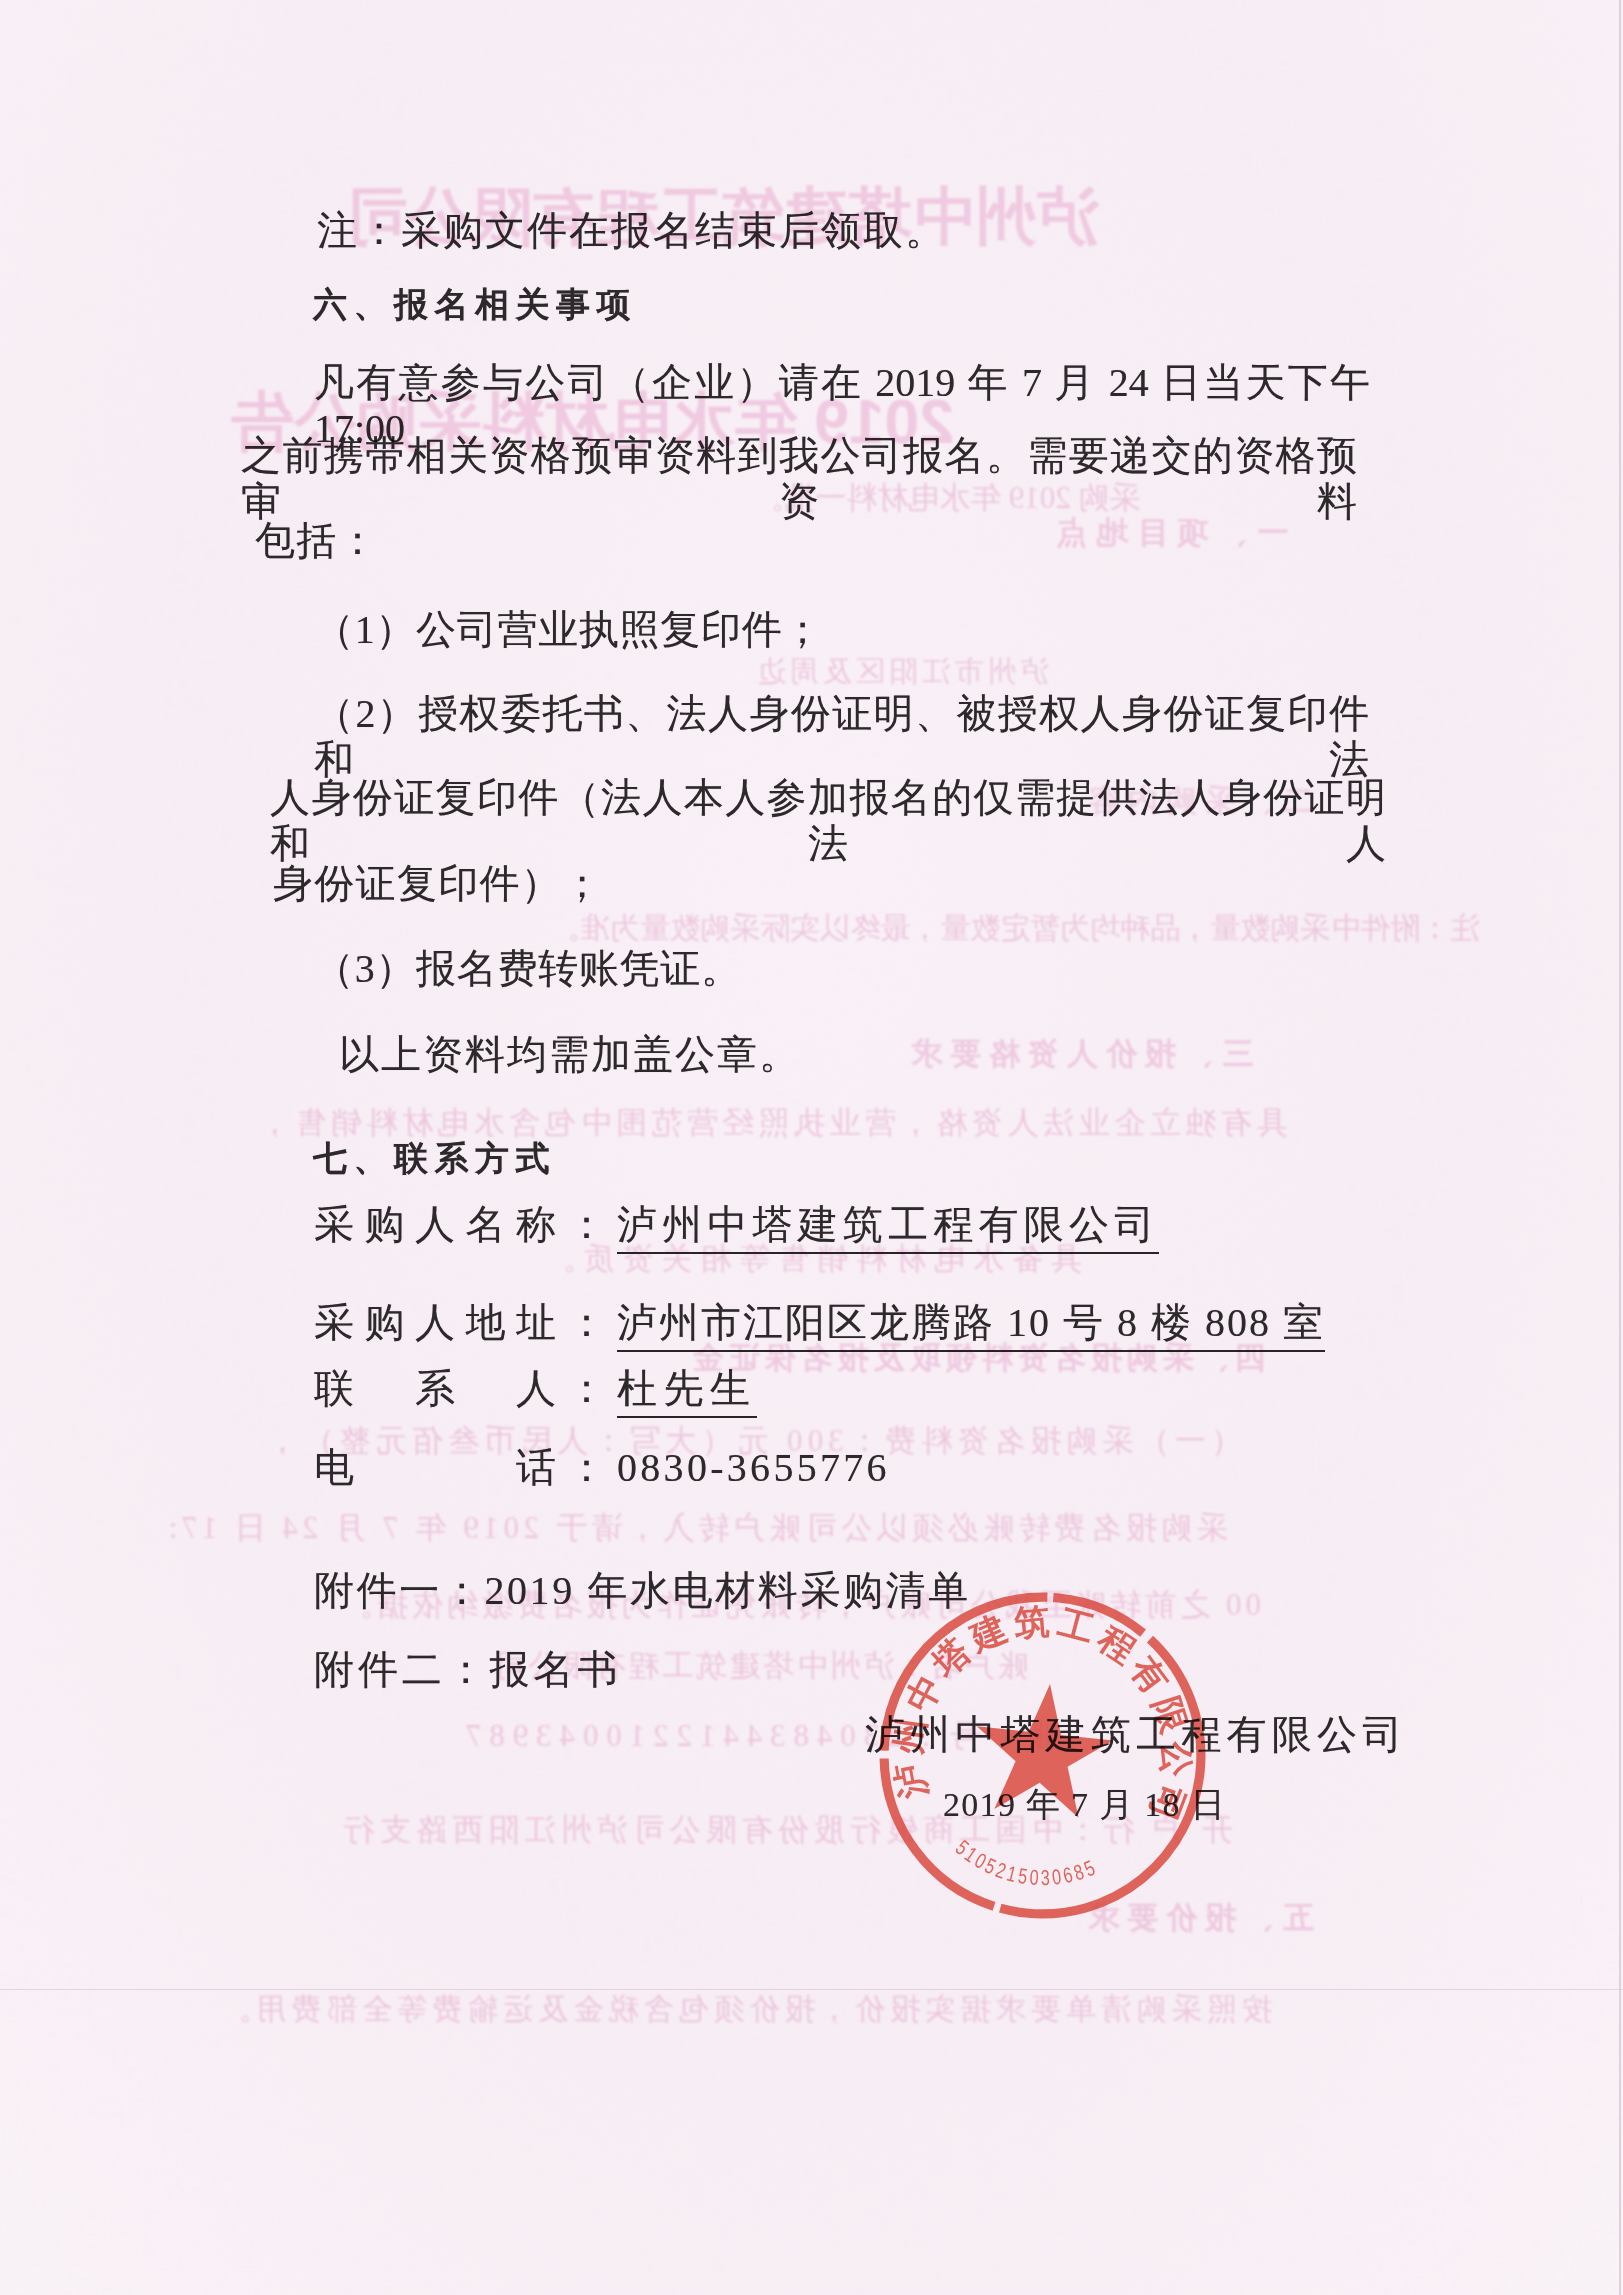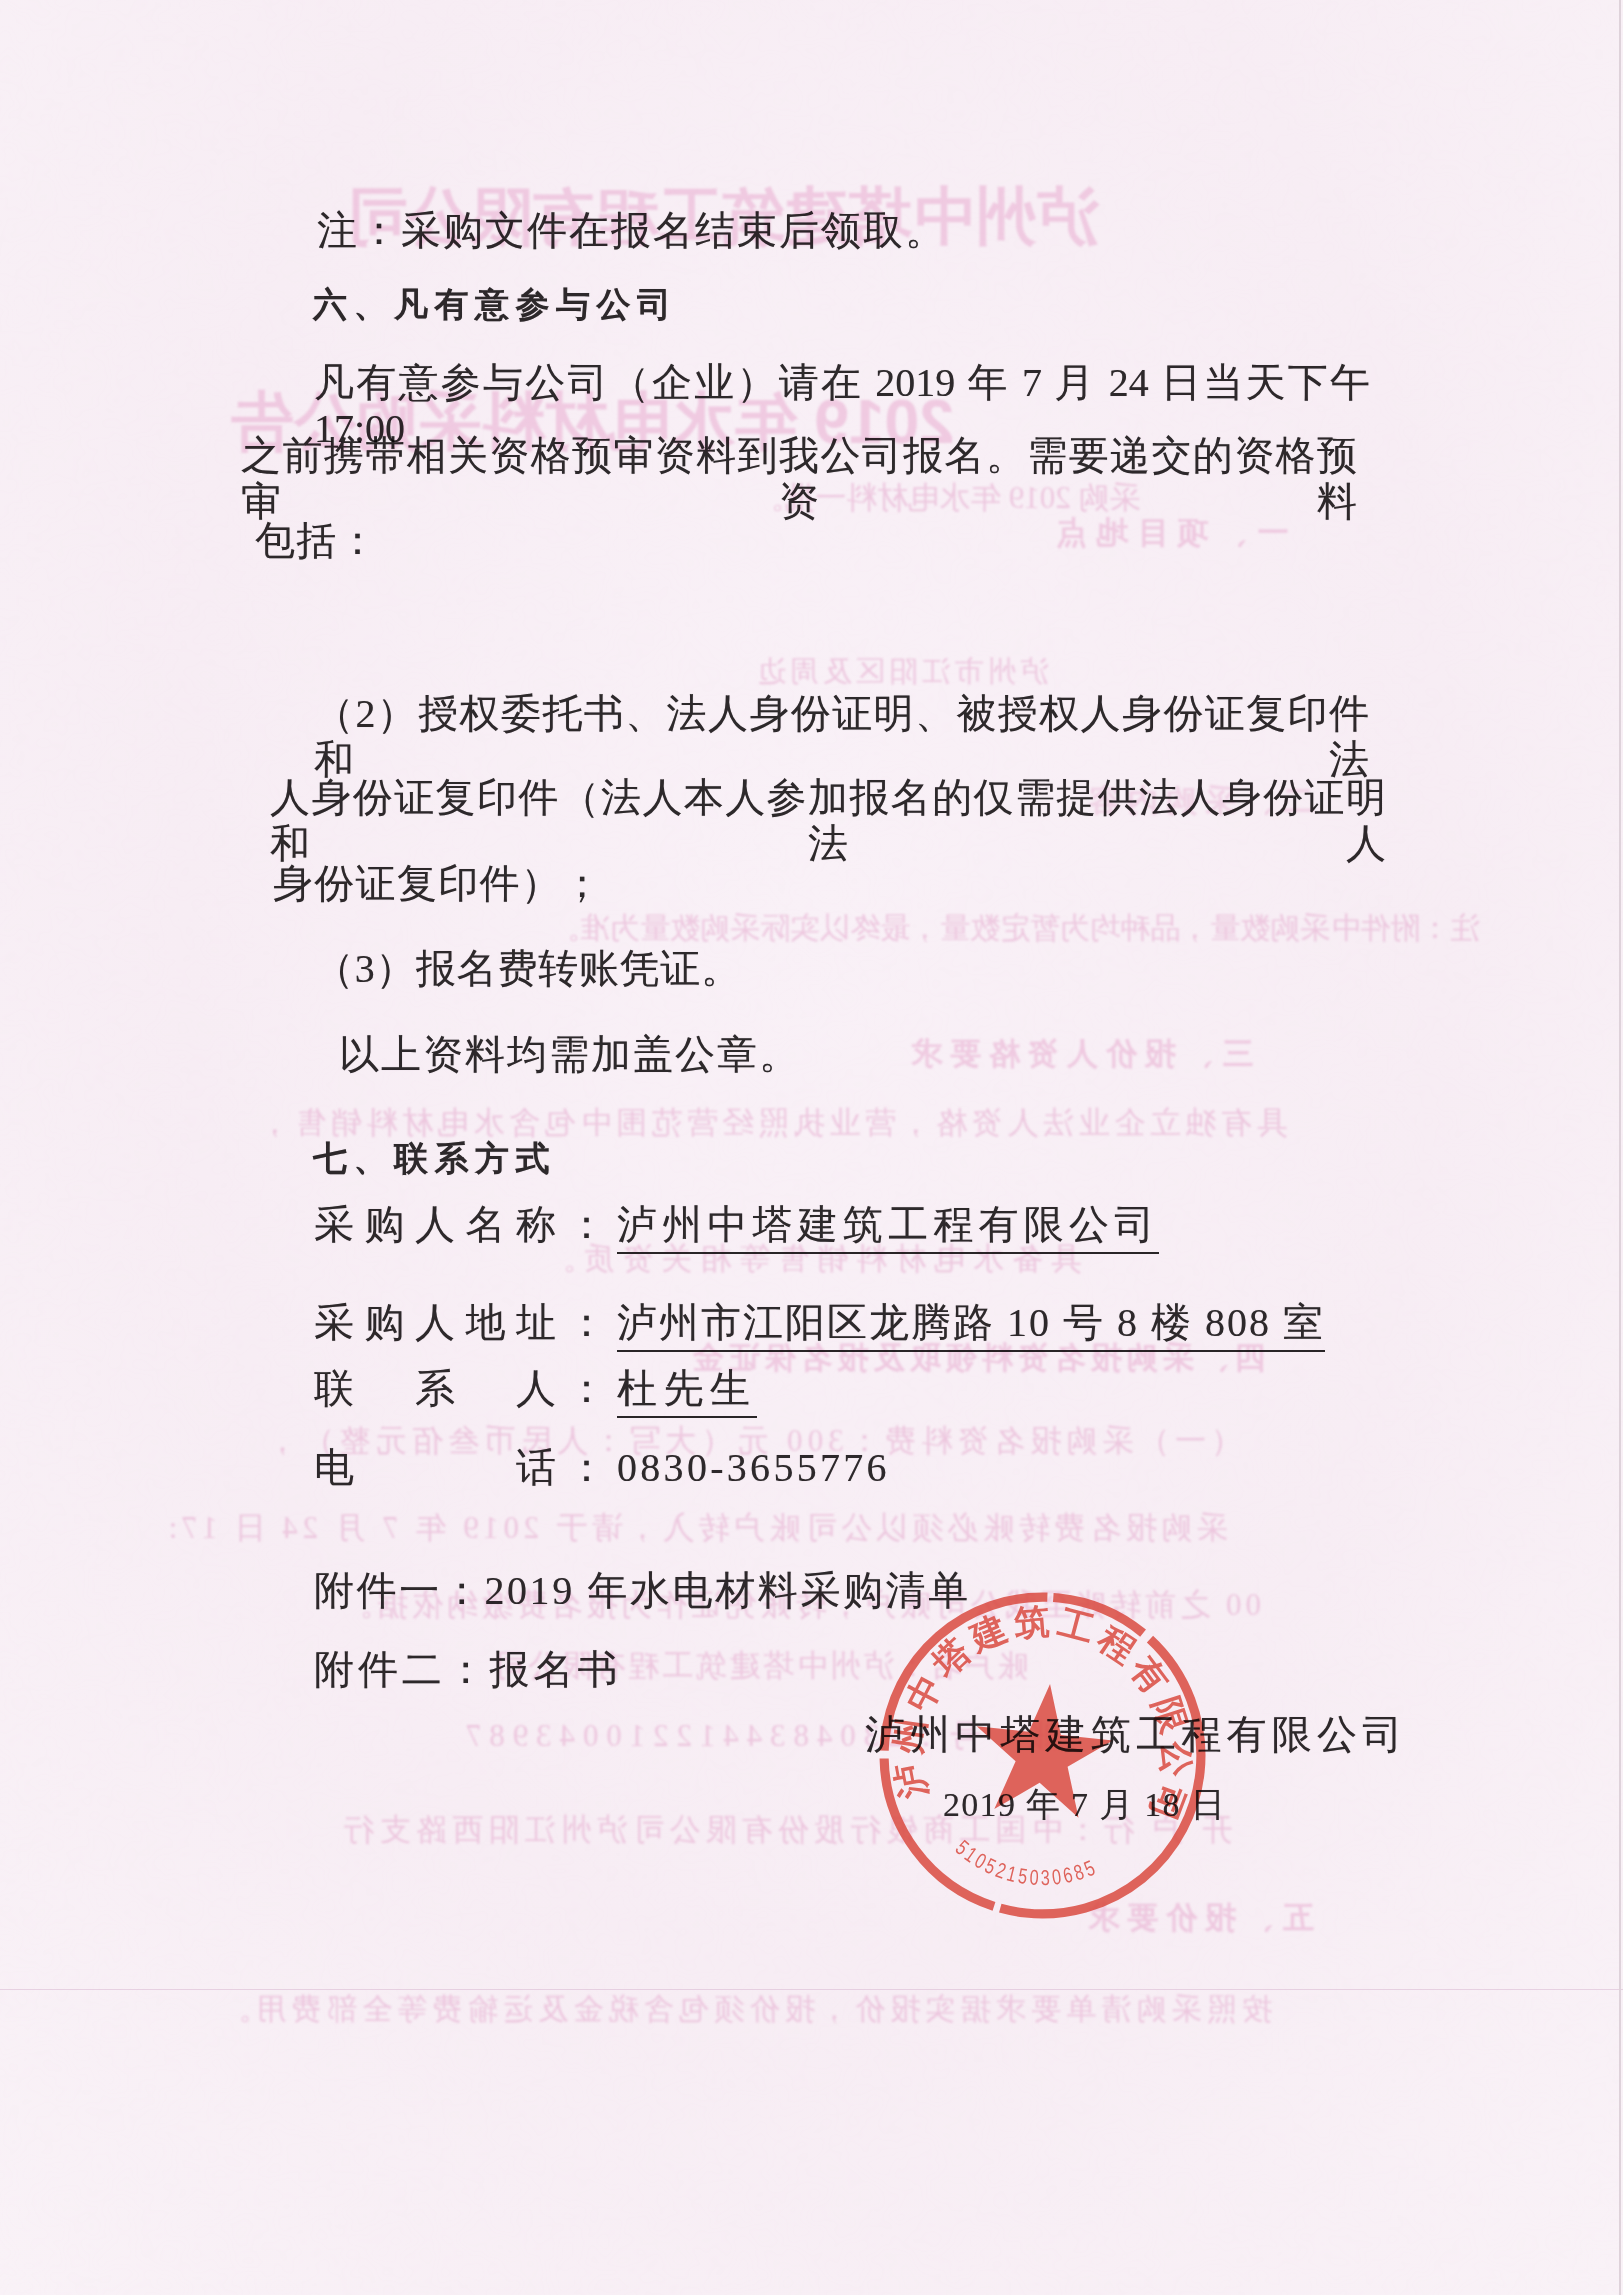--- a/index.html
+++ b/index.html
@@ -97,26 +97,27 @@
       </text>
       <path id="sealNumPath" d="M 142.8,420.1 A 198,198 0 0 0 381.2,420.1"></path>
       <text font-size="33" fill="#d9453a" letter-spacing="6">
         <textPath href="#sealNumPath" startOffset="0" textLength="238" lengthAdjust="spacingAndGlyphs">5105215030685</textPath>
       </text>
     </g>
   </svg>
 
   <div class="ln" style="left:317px;top:208px;letter-spacing:2px;">注：采购文件在报名结束后领取。</div>
 
-  <div class="ln hd" style="left:313px;top:285px;">六、凡有意参与公司</div>
+  <div class="ln hd" style="left:313px;top:285px;">六、报名相关事项</div>
 
   <div class="ln just" style="left:314px;top:360px;width:1056px;">凡有意参与公司（企业）请在 2019 年 7 月 24 日当天下午 17:00</div>
   <div class="ln just" style="left:241px;top:433px;width:1116px;">之前携带相关资格预审资料到我公司报名。需要递交的资格预审资料</div>
   <div class="ln" style="left:255px;top:518px;letter-spacing:1.3px;">包括：</div>
 
+  <div class="ln" style="left:314px;top:607px;letter-spacing:0.7px;">（1）公司营业执照复印件；</div>
   <div class="ln just" style="left:314px;top:691px;width:1055px;">（2）授权委托书、法人身份证明、被授权人身份证复印件和法</div>
   <div class="ln just" style="left:270px;top:775px;width:1116px;">人身份证复印件（法人本人参加报名的仅需提供法人身份证明和法人</div>
   <div class="ln" style="left:273px;top:861px;letter-spacing:1.3px;">身份证复印件）；</div>
   <div class="ln" style="left:314px;top:946px;letter-spacing:0.7px;">（3）报名费转账凭证。</div>
   <div class="ln" style="left:339px;top:1032px;letter-spacing:2px;">以上资料均需加盖公章。</div>
 
   <div class="ln hd" style="left:313px;top:1139px;">七、联系方式</div>
 
   <div class="ln" style="left:314px;top:1202px;">
     <span class="lbl">采购人名称：</span><span class="uline" style="letter-spacing:5.2px;">泸州中塔建筑工程有限公司</span>

